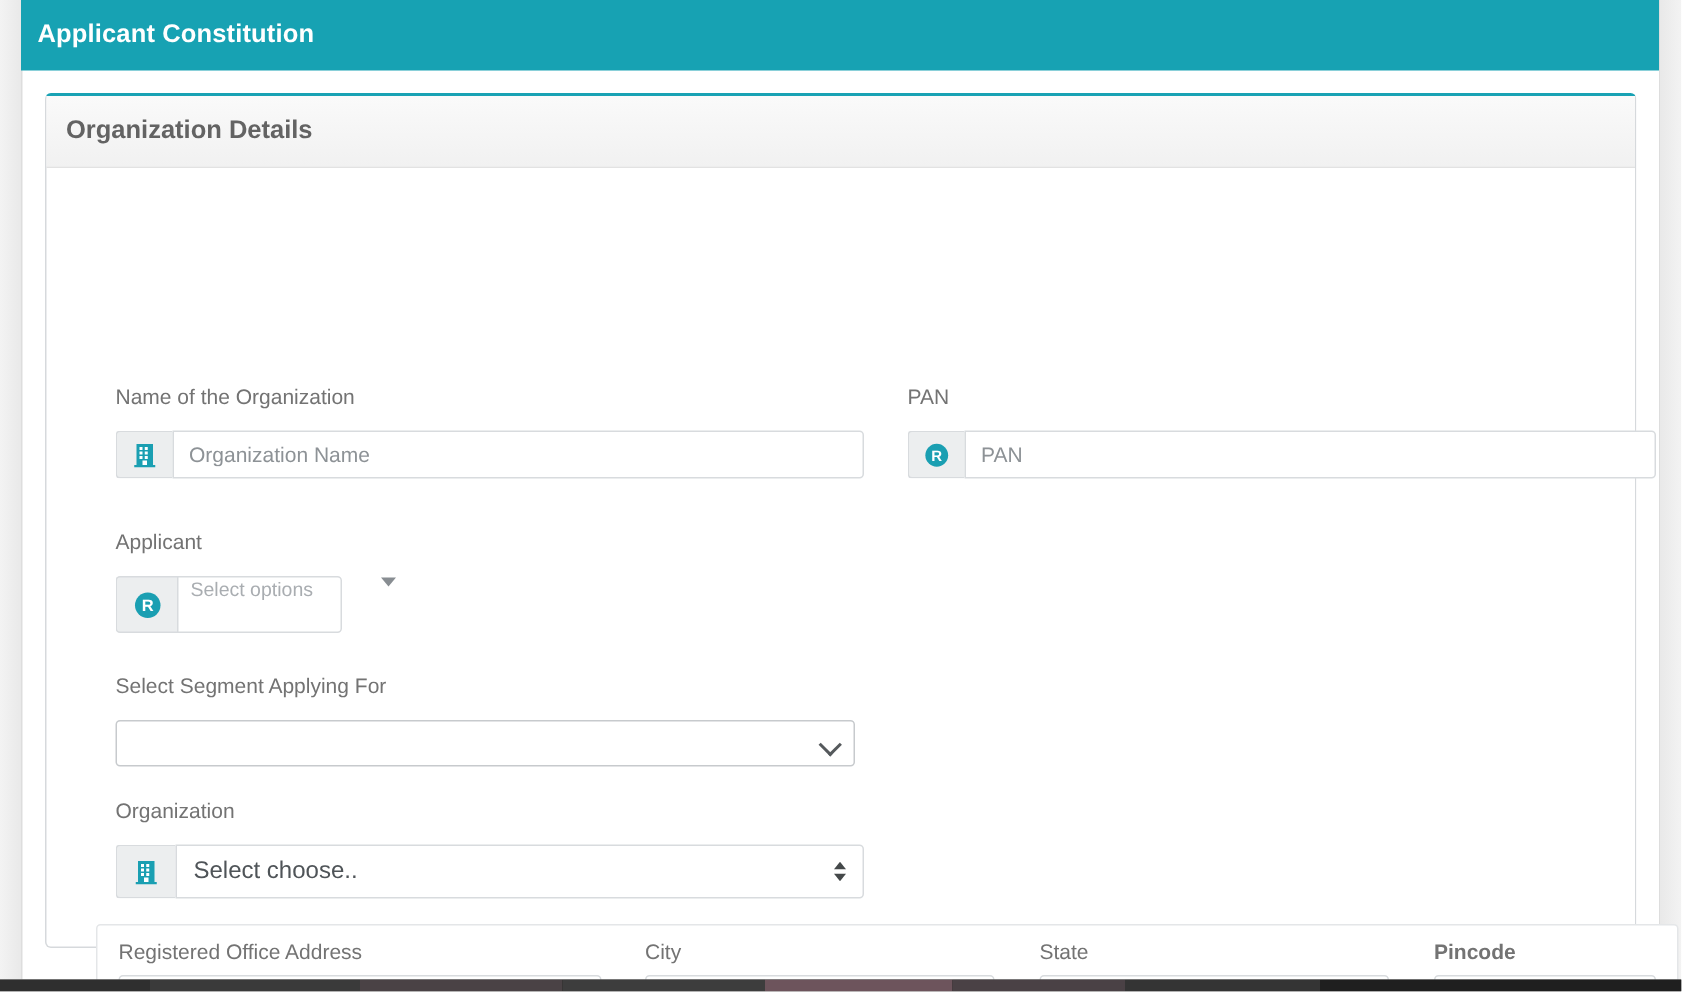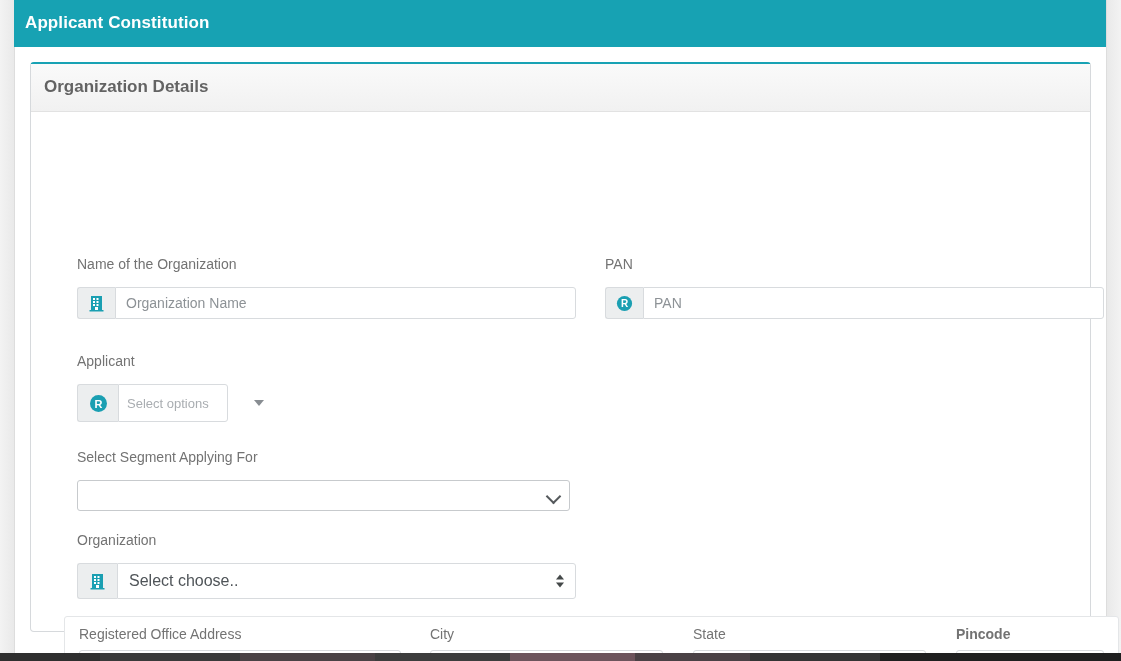--- a/index.html
+++ b/index.html
@@ -163,21 +163,21 @@
     align-items: stretch;
     height: 38px;
   }
   #multiselect .addon { width: 41px; min-width: 41px; border-radius: 3px 0 0 3px; }
   #multiselect .ms-box {
     width: 110px;
     border: 1px solid #d8dbde;
     border-radius: 0 3px 3px 0;
     background: #ffffff;
     display: flex;
-    align-items: center;
+    align-items: flex-start;
     padding: 0 8px;
     box-sizing: border-box;
     gap: 40px;
   }
   #multiselect .ms-text {
     font-size: 13px;
     color: #a9adb1;
     white-space: nowrap;
   }
   #multiselect .ms-caret {

